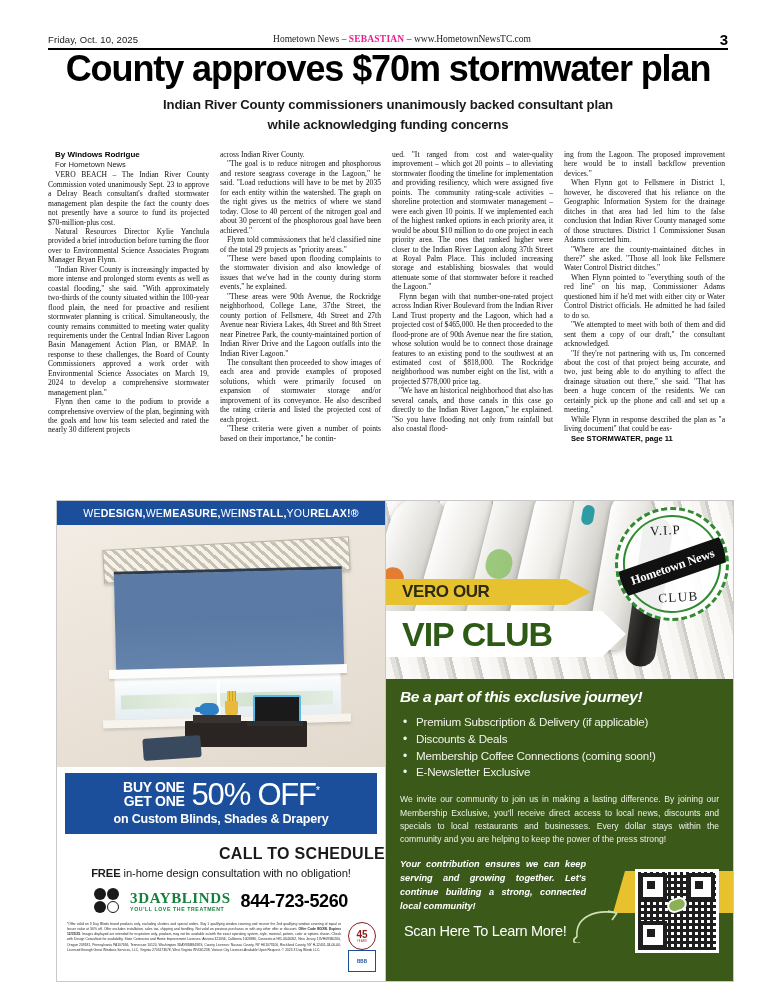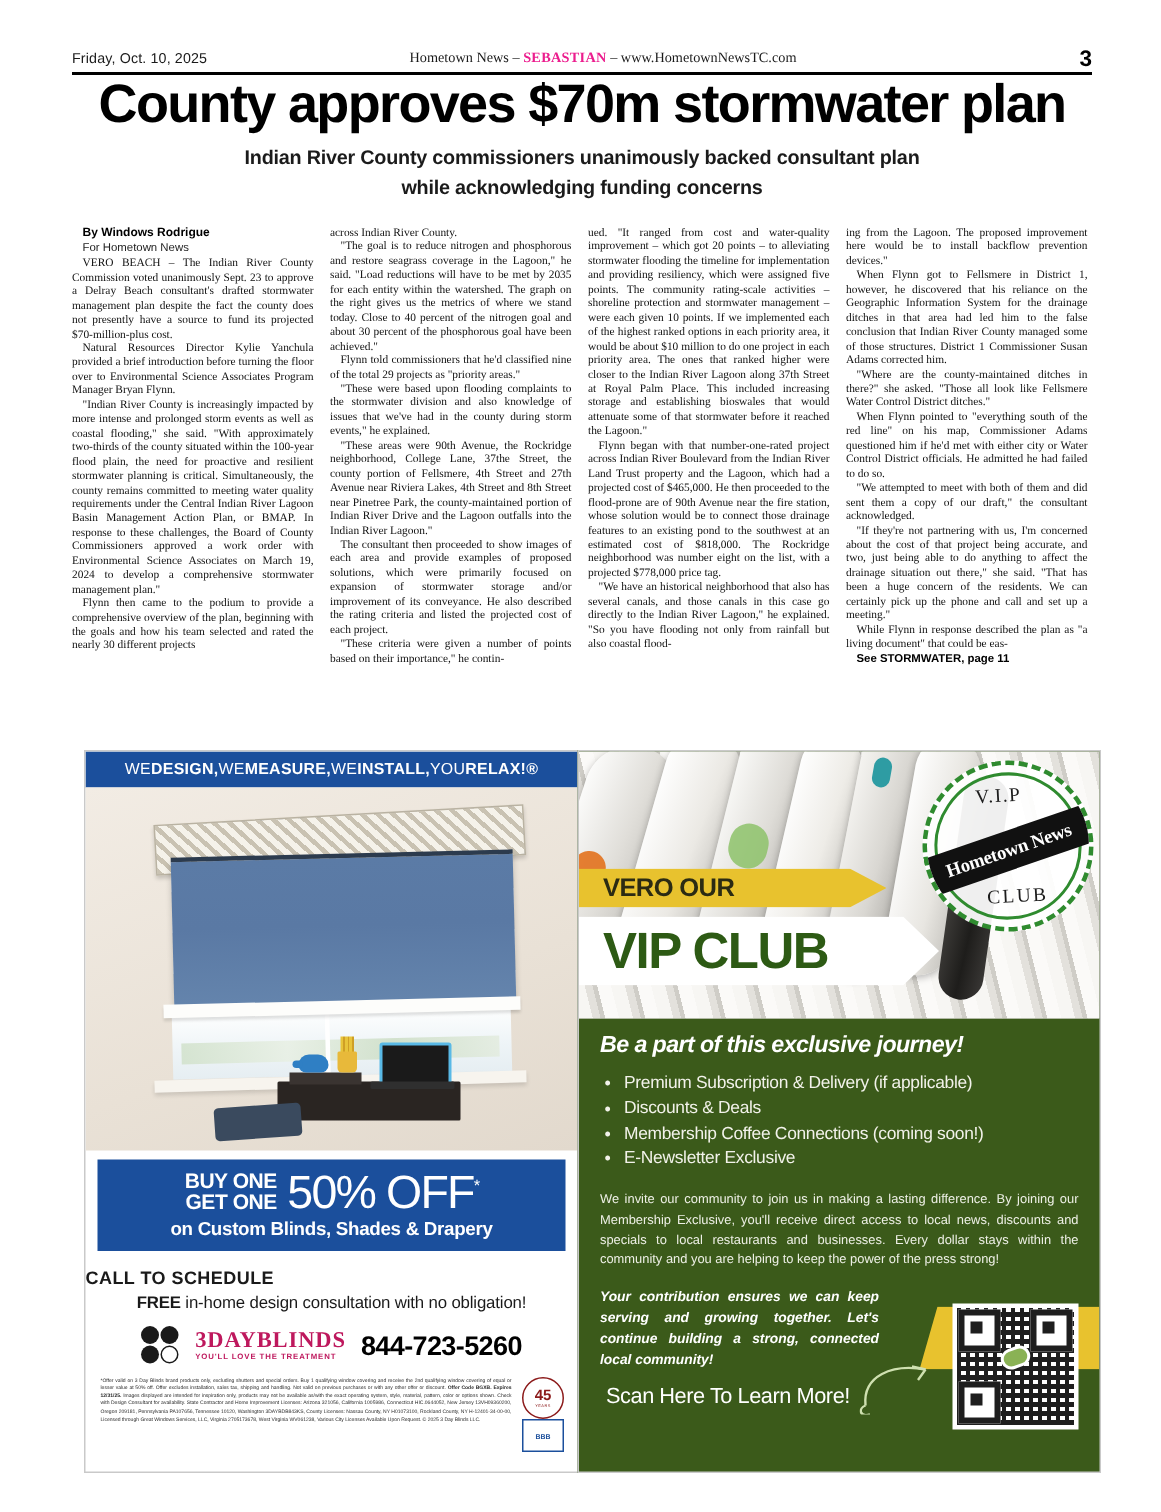--- a/index.html
+++ b/index.html
@@ -99,34 +99,34 @@
 
   .bl-offer{margin:6px 8px 0 8px;background:#1b4f9c;padding:7px 6px 8px 6px;text-align:center;}
   .bl-offer-row{display:flex;align-items:flex-start;justify-content:center;gap:7px;}
   .bl-buyget{font-family:"Liberation Sans",sans-serif;color:#fff;font-weight:bold;
     font-size:14px;line-height:1.0;text-align:right;letter-spacing:-.3px;}
   .bl-50{font-family:"Liberation Sans",sans-serif;color:#fff;font-weight:normal;
     font-size:31px;line-height:.95;letter-spacing:-1.2px;}
   .bl-50 sup{font-size:11px;vertical-align:super;}
   .bl-sub{font-family:"Liberation Sans",sans-serif;color:#fff;font-weight:bold;
     font-size:12.5px;margin-top:3px;letter-spacing:-.2px;}
-  .bl-call{text-align:left;font-family:"Liberation Sans",sans-serif;font-weight:bold;
-    font-size:12px;color:#1a1a1a;margin-top:11px;letter-spacing:.3px;}
+  .bl-call{text-align:right;font-family:"Liberation Sans",sans-serif;font-weight:bold;
+    font-size:16px;color:#1a1a1a;margin-top:11px;letter-spacing:.3px;}
   .bl-free{text-align:center;font-family:"Liberation Sans",sans-serif;
     font-size:11.2px;color:#1a1a1a;margin-top:4px;letter-spacing:-.1px;}
   .bl-free b{font-weight:bold;}
   .bl-logorow{display:flex;align-items:center;justify-content:center;gap:10px;margin-top:9px;}
   .bl-mark{width:26px;height:26px;position:relative;}
   .bl-mark i{position:absolute;background:#1a1a1a;border-radius:50%;}
   .bl-mark i:nth-child(1){left:0;top:0;width:12px;height:12px;}
   .bl-mark i:nth-child(2){left:13px;top:0;width:12px;height:12px;}
   .bl-mark i:nth-child(3){left:0;top:13px;width:12px;height:12px;}
   .bl-mark i:nth-child(4){left:13px;top:13px;width:12px;height:12px;background:#fff;border:1.5px solid #1a1a1a;box-sizing:border-box;}
   .bl-wordmark{font-family:"Liberation Serif",serif;font-weight:bold;font-size:15px;
-    color:#be185d;letter-spacing:.6px;line-height:1;}
+    color:#15803d;letter-spacing:.6px;line-height:1;}
   .bl-wordmark span{display:block;font-family:"Liberation Sans",sans-serif;font-size:5.2px;
     letter-spacing:.6px;font-weight:bold;margin-top:1px;}
   .bl-phone{font-family:"Liberation Sans",sans-serif;font-weight:bold;font-size:18px;
     color:#000;letter-spacing:-.4px;}
   .bl-fine{margin:8px 8px 0 10px;display:flex;gap:6px;align-items:flex-start;}
   .bl-fine-txt{font-family:"Liberation Sans",sans-serif;font-size:3.35px;line-height:1.5;
     color:#2a2a2a;text-align:justify;flex:1;}
   .bl-fine-txt b{font-weight:bold;}
   .bl-badges{width:30px;display:flex;flex-direction:column;gap:0;align-items:center;}
   .badge45{width:26px;height:26px;border-radius:50%;border:1.5px solid #8c1b1b;

